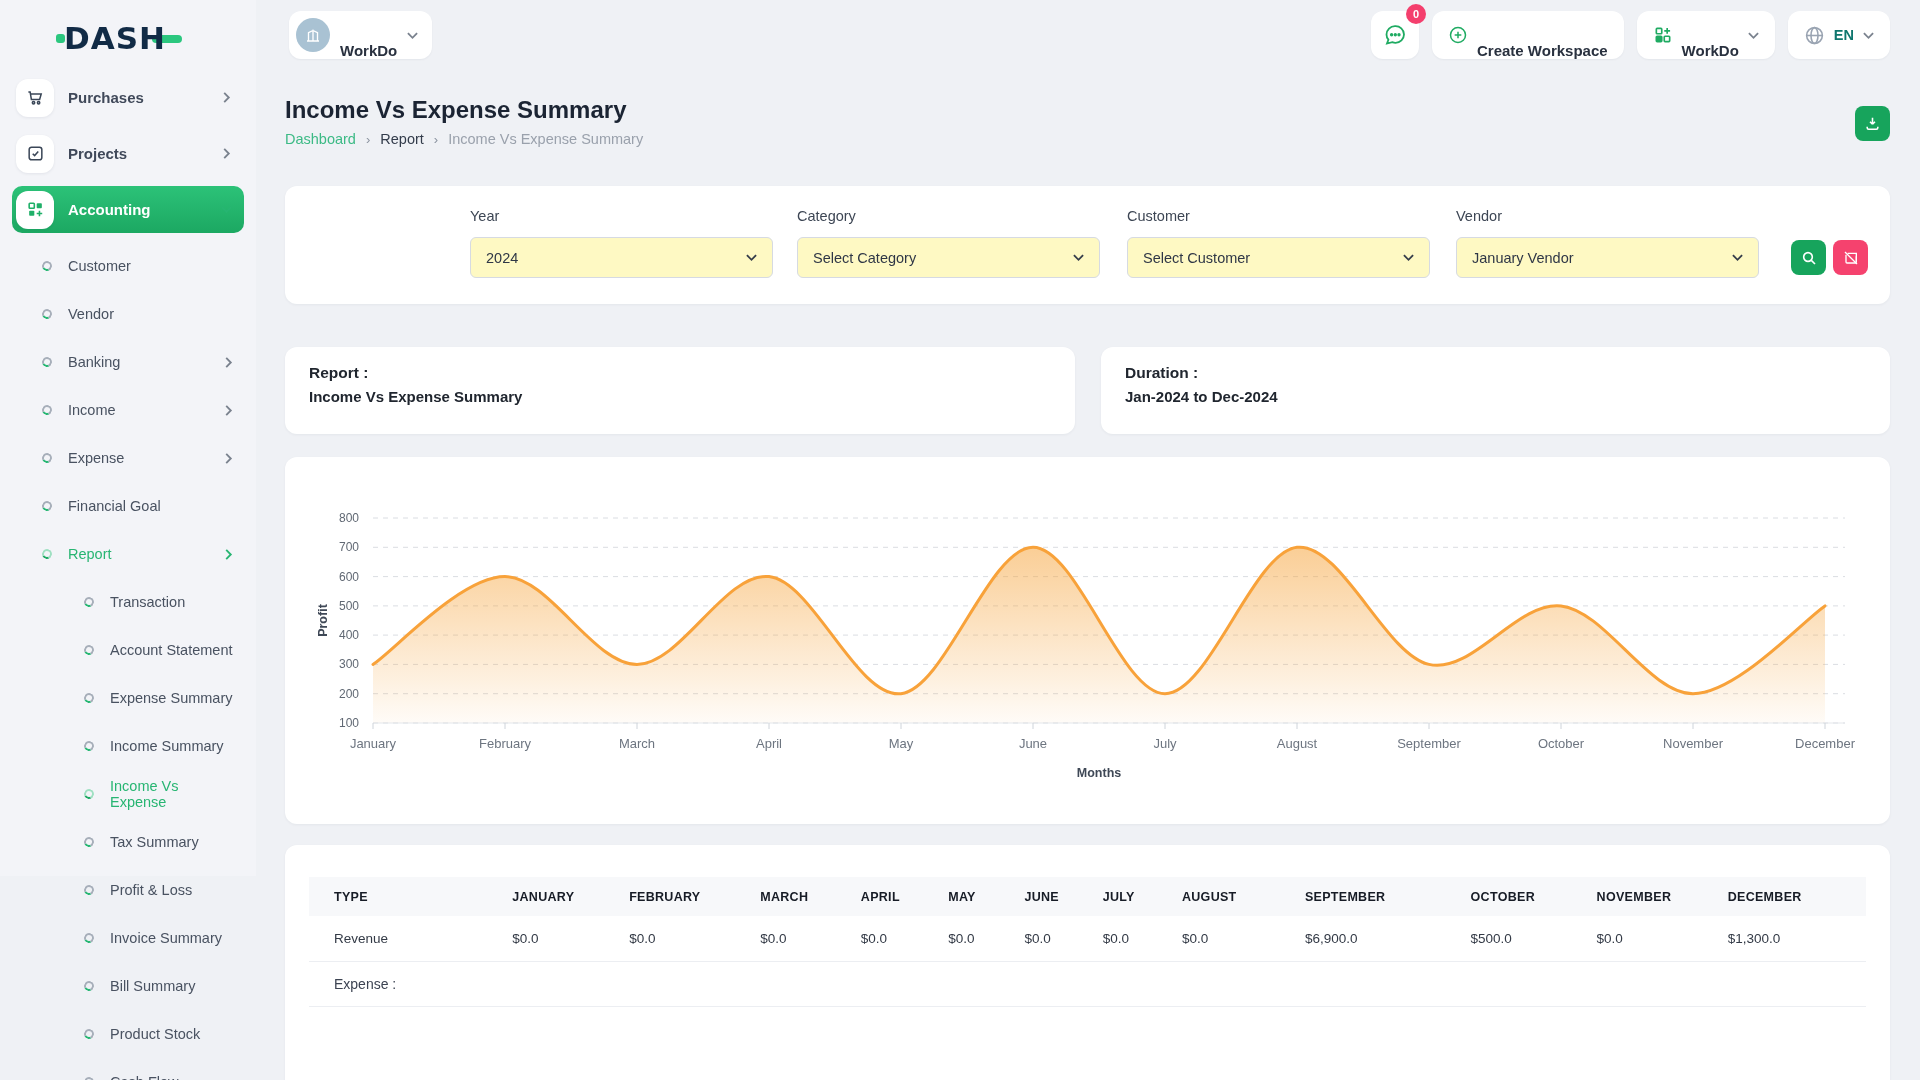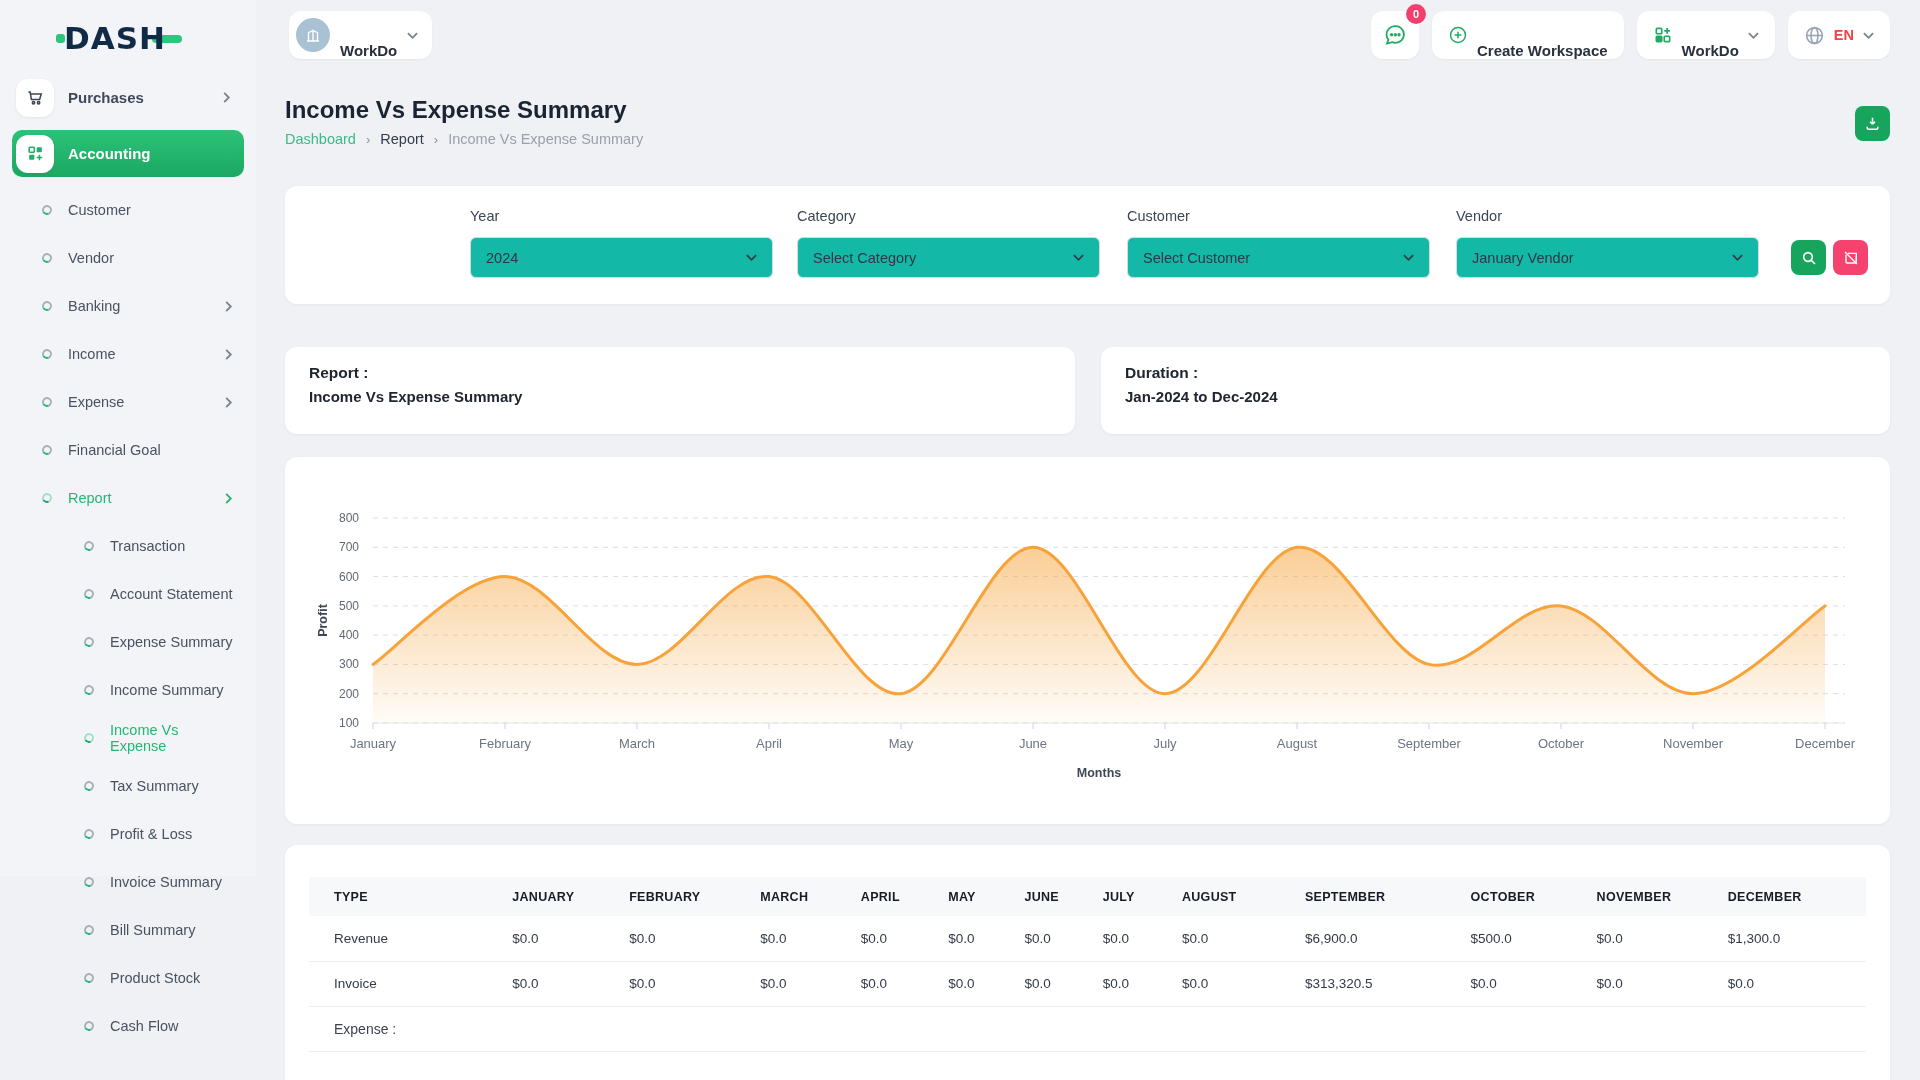--- a/index.html
+++ b/index.html
@@ -41,38 +41,38 @@
   .pill-label { font-size:15px; font-weight:bold; color:#29313f;margin-top:30px; }
   .topbar-right { position:absolute; right:30px; top:11px; display:flex; gap:13px; align-items:center; }
   .chat-pill { width:48px; height:48px; justify-content:center; position:relative; }
   .chat-pill svg { width:24px; height:24px; color:#1fab62; }
   .badge { position:absolute; top:-7px; right:-7px; min-width:20px; height:20px; border-radius:10px; background:#f43f6d; color:#fff; font-size:11px; font-weight:bold; display:flex; align-items:center; justify-content:center; padding:0 6px; }
   .create-pill, .workdo-pill, .lang-pill { height:48px; padding:0 16px; gap:9px; }
   .icon-green { color:#1fab62; display:flex; }
   .icon-green svg { width:20px; height:20px; }
   .icon-gray { color:#9aa4b2; display:flex; }
   .icon-gray svg { width:21px; height:21px; }
-  .lang-label { font-size:14.5px; font-weight:bold; color:#ef4444; }
+  .lang-label { font-size:14.5px; font-weight:bold; color:#0f766e; }
 
   
   .page-title { position:absolute; left:285px; top:96px; font-size:24px; font-weight:bold; color:#1b2433; }
   .breadcrumb { position:absolute; left:285px; top:131px; font-size:14.5px; display:flex; gap:10px; align-items:center; }
   .bc-sep { color:#8b93a0; font-size:13px; }
   .bc-link { color:#3cba85; cursor:pointer; }
   .bc-mid { color:#333c4b; cursor:pointer; }
   .bc-cur { color:#9aa1ac; }
   .dl-btn { position:absolute; left:1855px; top:106px; width:35px; height:35px; border-radius:8px; background:#17a45c; border:none; color:#fff; display:flex; align-items:center; justify-content:center; cursor:pointer; }
   .dl-btn svg { width:17px; height:17px; }
 
   
   .card { position:absolute; background:#ffffff; border-radius:12px; box-shadow:0 1px 3px rgba(25,39,62,.05); }
   .filter-card { left:285px; top:186px; width:1605px; height:118px; }
   .filter-field { position:absolute; top:22px; width:303px; }
   .filter-label { font-size:14.5px; color:#3d4654; }
-  .filter-select { margin-top:13px; height:41px; border:1px solid #d6dae2; border-radius:6px; display:flex; align-items:center; padding:0 15px; font-size:14.5px; color:#2f3746; cursor:pointer; background:#14b8a6; }
+  .filter-select { margin-top:13px; height:41px; border:1px solid #d6dae2; border-radius:6px; display:flex; align-items:center; padding:0 15px; font-size:14.5px; color:#2f3746; cursor:pointer; background:#fef9c3; }
   .filter-select .chev { margin-left:auto; color:#343c49; }
   .f-year { left:185px; } .f-category { left:512px; } .f-customer { left:842px; } .f-vendor { left:1171px; }
   .sq-btn { position:absolute; top:54px; width:35px; height:35px; border-radius:8px; border:none; color:#fff; display:flex; align-items:center; justify-content:center; cursor:pointer; }
   .sq-btn svg { width:16px; height:16px; }
   .search-btn { left:1506px; background:#17a45c; }
   .reset-btn { left:1548px; background:#f5426e; }
 
   .info-card { top:347px; height:87px; padding:17px 24px; }
   .info-report { left:285px; width:790px; }
   .info-duration { left:1101px; width:789px; }
@@ -107,20 +107,34 @@
   <nav id="sidebar-menu">
       <div class="nav-item lvl0">
       <span class="nav-tile">
           <svg viewBox="0 0 24 24" fill="none" stroke="currentColor" stroke-width="1.9">
             <path d="M3 5h2.2l1.6 9.5h10.4l2-7H6"></path>
             <circle cx="9.5" cy="18.6" r="1.5"></circle>
             <circle cx="15.9" cy="18.6" r="1.5"></circle>
           </svg>
         </span>
       <span class="nav-label">Purchases</span>
+        <span class="chev">
+          <svg viewBox="0 0 8 12" fill="none" stroke="currentColor" stroke-width="2">
+            <path d="M1.5 1l5 5-5 5"></path>
+          </svg>
+        </span>
+      </div>
+      <div class="nav-item lvl0">
+      <span class="nav-tile">
+          <svg viewBox="0 0 24 24" fill="none" stroke="currentColor" stroke-width="1.9">
+            <rect x="4" y="4" width="16" height="16" rx="3"></rect>
+            <path d="M8.5 12.2l2.4 2.4 4.6-5"></path>
+          </svg>
+        </span>
+      <span class="nav-label">Projects</span>
         <span class="chev">
           <svg viewBox="0 0 8 12" fill="none" stroke="currentColor" stroke-width="2">
             <path d="M1.5 1l5 5-5 5"></path>
           </svg>
         </span>
       </div>
       <div class="nav-item lvl0 active">
       <span class="nav-tile">
           <svg viewBox="0 0 24 24" fill="none" stroke="currentColor" stroke-width="2">
             <rect x="4" y="4" width="6.5" height="6.5" rx="1"></rect>
@@ -465,33 +479,18 @@
           <td>$0.0</td>
           <td>$0.0</td>
           <td>$0.0</td>
           <td>$0.0</td>
           <td>$0.0</td>
           <td>$6,900.0</td>
           <td>$500.0</td>
           <td>$0.0</td>
           <td>$1,300.0</td>
         </tr>
-        <tr>
-          <td>Invoice</td>
-          <td>$0.0</td>
-          <td>$0.0</td>
-          <td>$0.0</td>
-          <td>$0.0</td>
-          <td>$0.0</td>
-          <td>$0.0</td>
-          <td>$0.0</td>
-          <td>$0.0</td>
-          <td>$313,320.5</td>
-          <td>$0.0</td>
-          <td>$0.0</td>
-          <td>$0.0</td>
-        </tr>
         <tr class="group-row">
           <td colspan="13">Expense :</td>
         </tr>
       </tbody>
   </table>
 </section>
 
 </body></html>

